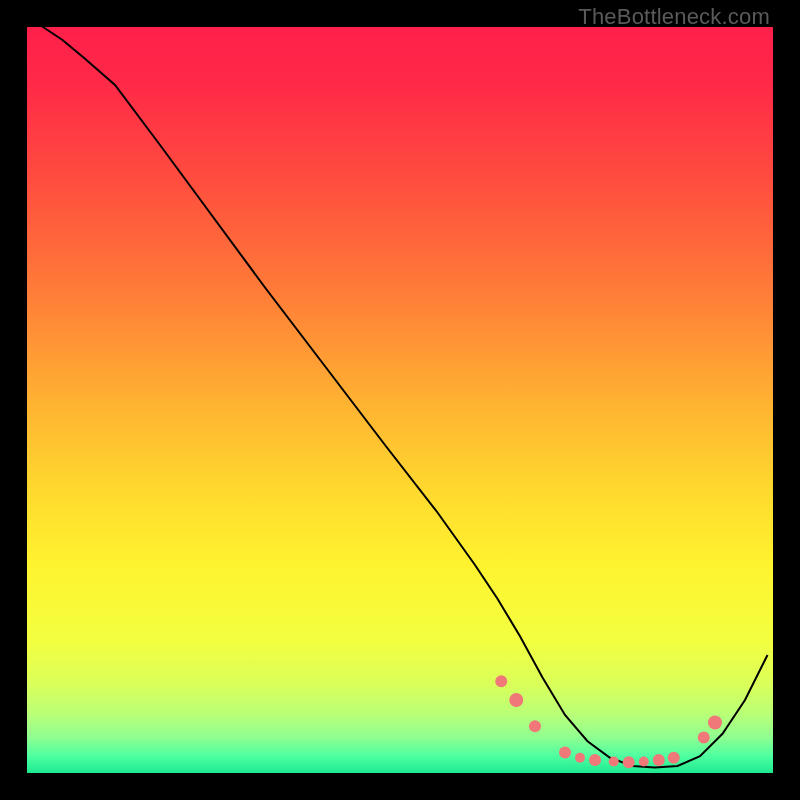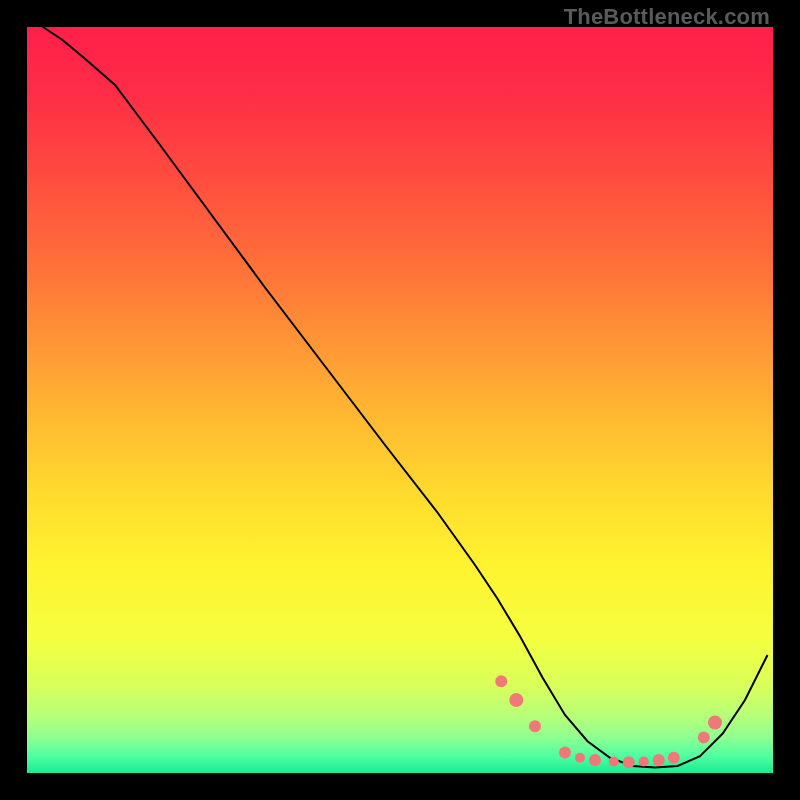--- a/index.html
+++ b/index.html
@@ -34,21 +34,21 @@
     height: 100%;
     box-sizing: border-box;
     border: 2px solid #000;
     pointer-events: none;
   }
   .attribution {
     position: absolute;
     top: 4px;
     right: 30px;
     font-size: 22px;
-    font-weight: 700;
+    font-weight: 400;
     color: #5a5a5a;
     letter-spacing: 0.2px;
   }
   svg.curve {
     position: absolute;
     left: 0;
     top: 0;
     width: 100%;
     height: 100%;
     overflow: visible;

